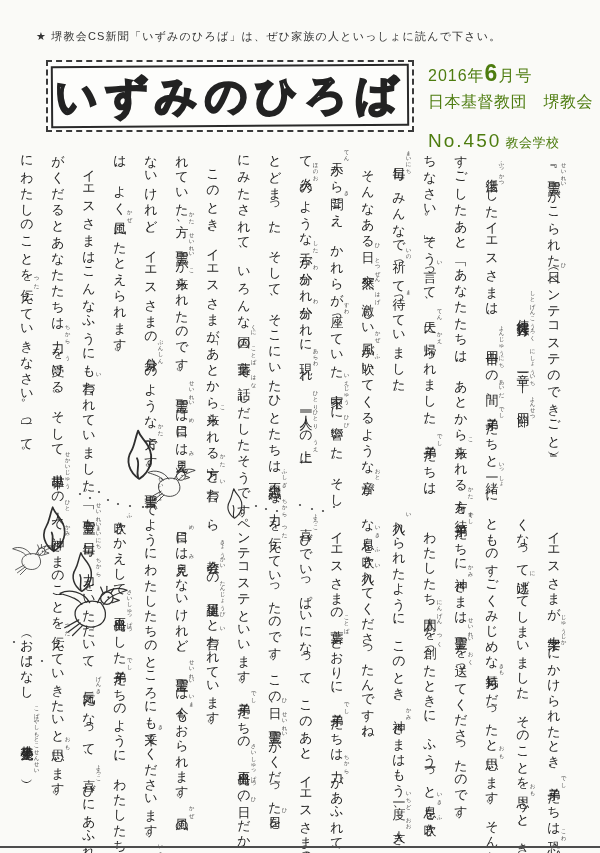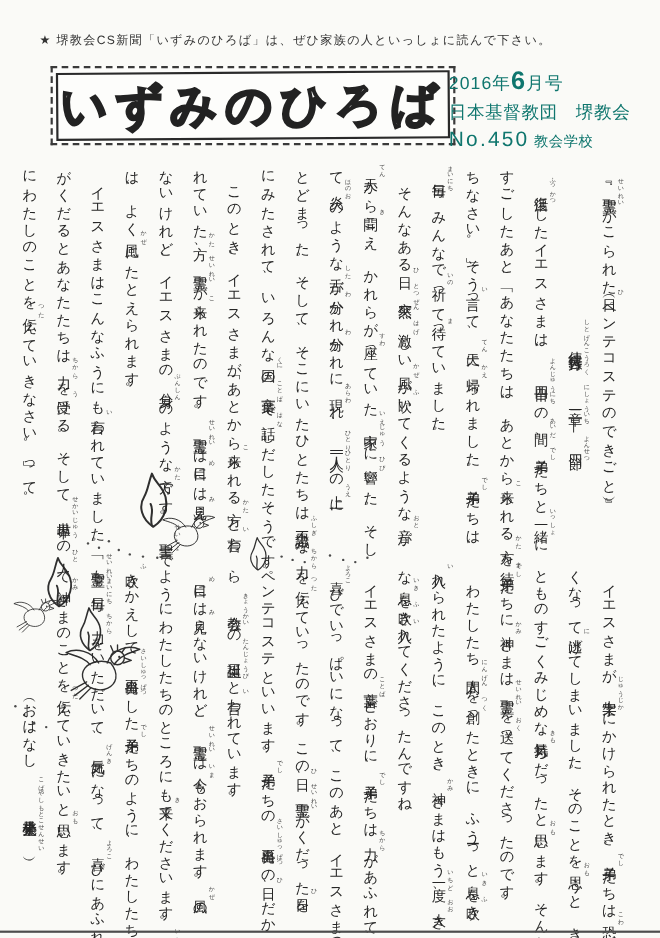--- a/index.html
+++ b/index.html
@@ -27,25 +27,25 @@
     display:flex;align-items:center;justify-content:center;
     box-sizing:border-box;transform:rotate(-0.4deg);
   }
   .masthead-title{
     font-size:42px;font-weight:bold;letter-spacing:7px;color:#2a2a2a;
     transform:skewX(-2deg);
   }
   @supports(-webkit-text-stroke:1px black){
     .masthead-title{color:#fdfdfb;-webkit-text-stroke:2.2px #222;}
   }
-  .masthead-meta{position:absolute;left:408px;top:60px;color:#0f766e;}
+  .masthead-meta{position:absolute;left:428px;top:60px;color:#4d7c0f;}
   .issue-line{font-size:16px;letter-spacing:1px;}
   .issue-month{font-size:23px;font-weight:bold;}
   .org-line{font-size:16px;margin-top:5px;letter-spacing:0.5px;}
-  .no-line{font-size:13px;margin-top:4px;letter-spacing:0.5px;}
+  .no-line{font-size:13px;margin-top:17px;letter-spacing:0.5px;}
   .no-big{font-size:19px;letter-spacing:2px;}
   
   .vtext{
     position:absolute;
     writing-mode:vertical-rl;
     color:#262626;
     font-size:13px;
   }
   .section-top{top:146px;right:33px;height:362px;letter-spacing:1.4px;}
   .section-bottom{top:509px;right:33px;height:336px;letter-spacing:0.45px;}

